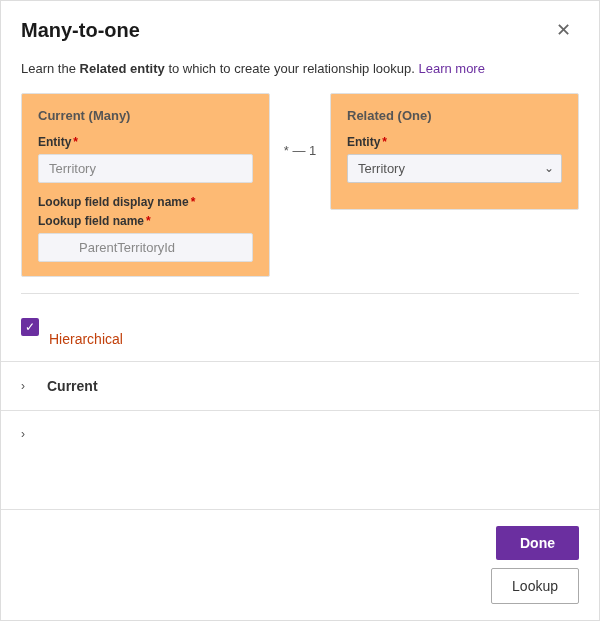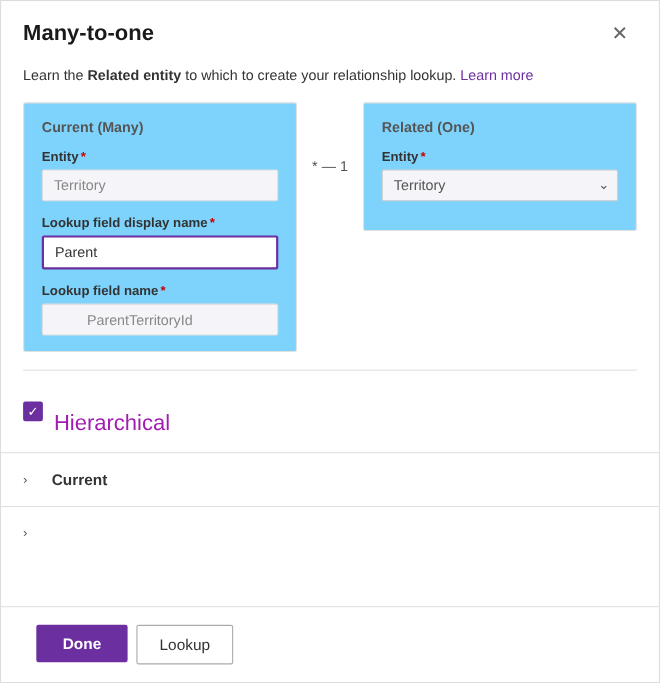--- a/index.html
+++ b/index.html
@@ -50,21 +50,21 @@
       color: #6b2fa0;
       text-decoration: none;
     }
     .relationship-area {
       display: flex;
       align-items: flex-start;
       padding: 0 20px;
       gap: 0;
     }
     .panel {
-      background: #7dd3fc;
+      background: #fdba74;
       border: 1px solid #e0e0e0;
       border-radius: 2px;
       padding: 14px 16px;
       flex: 1;
     }
     .panel-label {
       font-size: 13px;
       font-weight: 600;
       color: #555;
       margin-bottom: 12px;
@@ -163,22 +163,22 @@
       justify-content: center;
       flex-shrink: 0;
       cursor: pointer;
     }
     .checkbox-custom .checkmark {
       color: #fff;
       font-size: 12px;
       line-height: 1;
     }
     .hierarchical-label {
-      font-size: 20px;
-      color: #a21caf;
+      font-size: 14px;
+      color: #c2410c;
       margin-top: 23px;
     }
     .collapsible-section {
       border-top: 1px solid #e0e0e0;
     }
     .collapsible-header {
       display: flex;
       align-items: center;
       padding: 16px 20px;
       cursor: pointer;
@@ -191,24 +191,25 @@
       width: 16px;
     }
     .collapsible-title {
       font-size: 14px;
       font-weight: 600;
       color: #333;
     }
     .dialog-footer {
       margin-top: auto;
       border-top: 1px solid #e0e0e0;
-      padding: 16px 32px;
+      padding: 16px 20px;
       display: flex;
       gap: 8px;
-      align-items: flex-start;
+      align-items: flex-end;
+      flex-direction: column;
     }
     .btn-done {
       background: #6b2fa0;
       color: #fff;
       border: none;
       padding: 9px 24px;
       font-size: 14px;
       font-weight: 600;
       border-radius: 2px;
       cursor: pointer;
@@ -244,21 +245,20 @@
       <div class="panel-label">Current (Many)</div>
 
       <div class="field-label">
         <span>Entity</span><span class="required-star">*</span>
       </div>
       <input class="field-input readonly" type="text" readonly="" value="Territory" style="">
 
       <div class="field-label">
         <span>Lookup field display name</span><span class="required-star">*</span>
       </div>
-      <input class="field-input field-input-active" type="text" value="Parent" style="">
 
       <div class="field-label">
         <span>Lookup field name</span><span class="required-star">*</span>
       </div>
       <input class="field-input readonly" type="text" readonly="" style="margin-bottom: 0px; padding-left: 40px;" value="ParentTerritoryId">
     </div>
 
     <div class="connector-area">
       <span class="connector-line">* — 1</span>
     </div>

